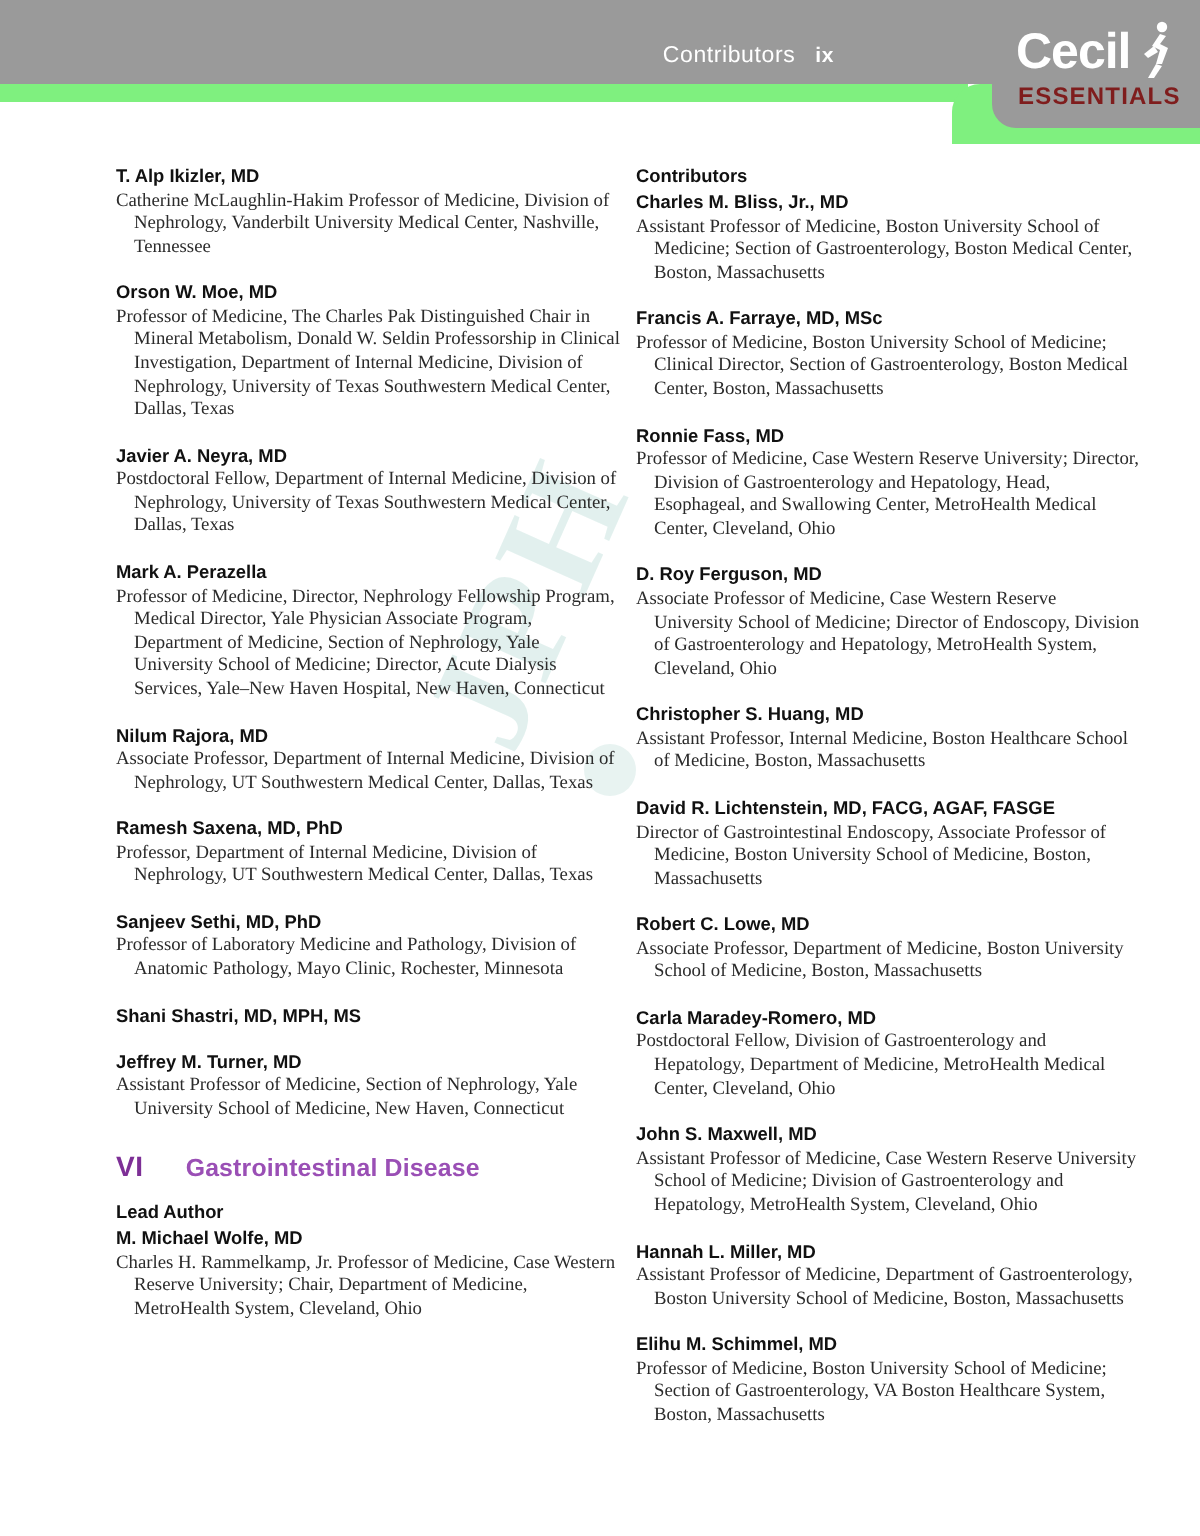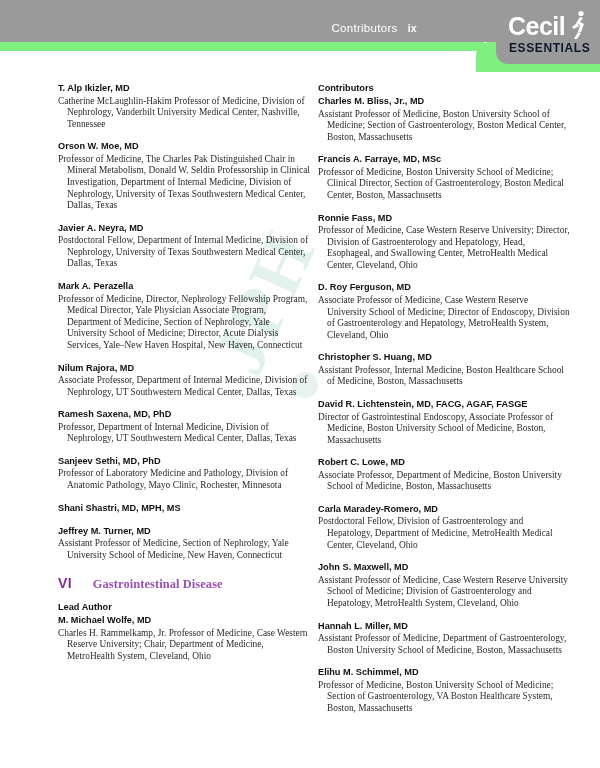--- a/index.html
+++ b/index.html
@@ -86,21 +86,21 @@
     font-family: "Liberation Sans", sans-serif;
     font-size: 25px;
     font-weight: bold;
     letter-spacing: -0.5px;
     line-height: 1;
   }
   .logo-sub {
     position: absolute;
     top: 42px;
     left: 13px;
-    color: #0f172a;
+    color: #7f1d1d;
     font-family: "Liberation Sans", sans-serif;
     font-size: 12px;
     font-weight: bold;
     letter-spacing: 0.6px;
     line-height: 1;
   }
   .logo-figure {
     position: absolute;
     top: 10px;
     left: 72px;
@@ -187,21 +187,21 @@
     gap: 21px;
   }
   .section-num {
     font-family: "Liberation Sans", sans-serif;
     font-size: 14px;
     font-weight: bold;
     color: #7d2f96;
     letter-spacing: 0.3px;
   }
   .section-title {
-    font-family: Liberation Serif, serif;
+    font-family: Liberation Sans, sans-serif;
     font-size: 12.4px;
     font-weight: bold;
     color: #9a4fb5;
     letter-spacing: 0.1px;
   }
 </style>
 </head>
 <body>
 
 <div class="header">

